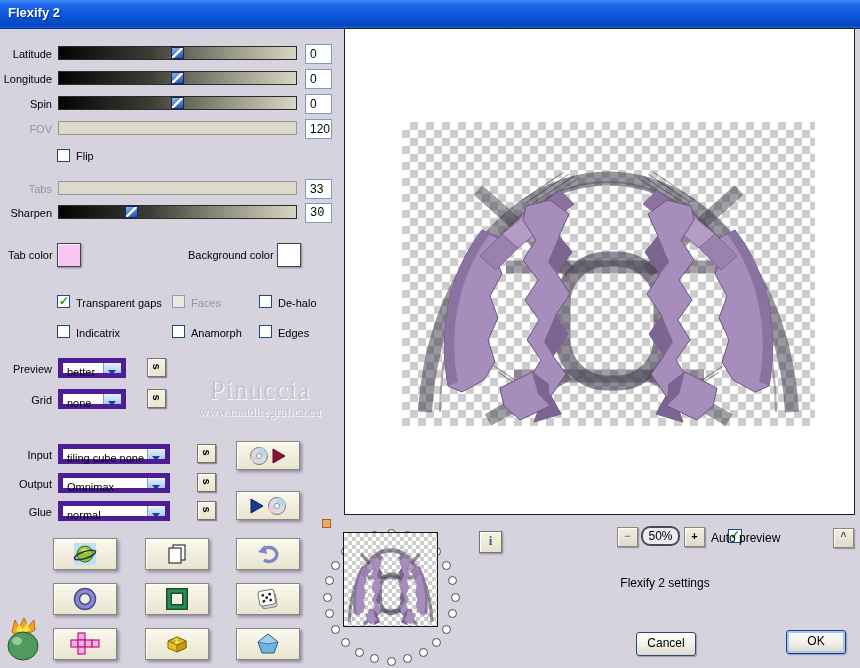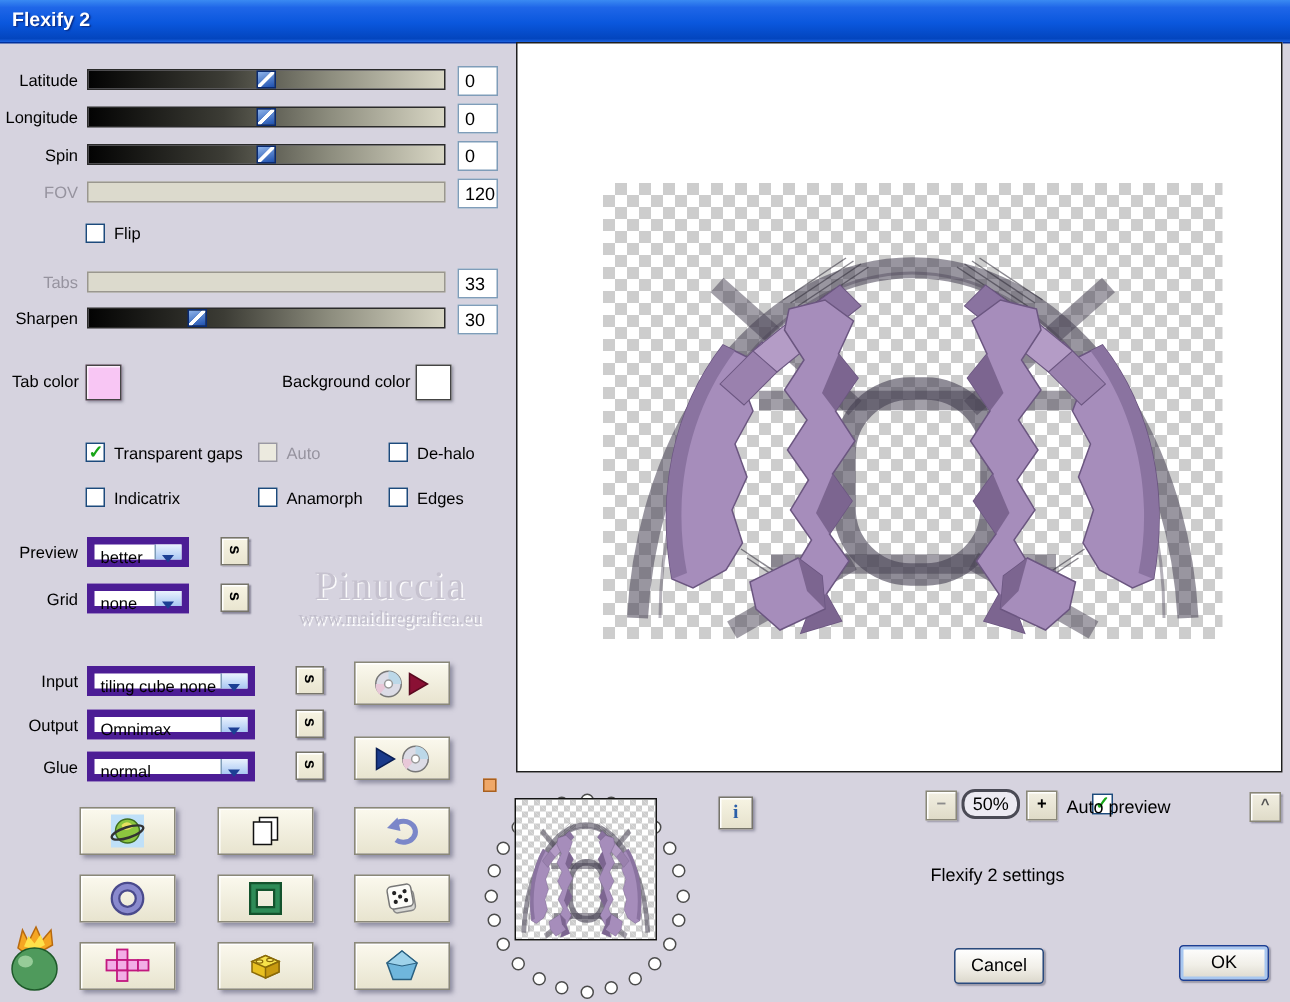--- a/index.html
+++ b/index.html
@@ -156,31 +156,31 @@
   <div class="abs lbl" style="left:76px;top:150px">Flip</div>
 
   <div class="abs lbl rlbl dis" style="top:183px">Tabs</div>
   <div class="abs track off" style="top:181px"></div>
   <input class="abs valbox" style="top: 179px;" value="33">
 
   <div class="abs lbl rlbl" style="top:207px">Sharpen</div>
   <div class="abs track" style="top:205px">
     <div class="thumb" style="left:66px"></div>
   </div>
-  <input class="abs valbox" style="top: 203px;" value="30">
+  <input class="abs valbox" style="top: 203px; font-family: Liberation Mono, monospace;" value="30">
 
   <div class="abs lbl" style="left:8px;top:249px">Tab color</div>
   <div class="abs swatch" style="left:57px;top:243px;background:#f8c6f4"></div>
   <div class="abs lbl" style="left:188px;top:249px">Background color</div>
   <div class="abs swatch" style="left:277px;top:243px;background:#ffffff"></div>
 
   <div class="abs cb checked" style="left:57px;top:295px"></div>
   <div class="abs lbl" style="left:76px;top:297px">Transparent gaps</div>
   <div class="abs cb cbdis" style="left:172px;top:295px"></div>
-  <div class="abs lbl dis" style="left:191px;top:297px">Auto</div>
+  <div class="abs lbl dis" style="left:191px;top:297px">Faces</div>
   <div class="abs cb" style="left:259px;top:295px"></div>
   <div class="abs lbl" style="left:278px;top:297px">De-halo</div>
   <div class="abs cb" style="left:57px;top:325px"></div>
   <div class="abs lbl" style="left:76px;top:327px">Indicatrix</div>
   <div class="abs cb" style="left:172px;top:325px"></div>
   <div class="abs lbl" style="left:191px;top:327px">Anamorph</div>
   <div class="abs cb" style="left:259px;top:325px"></div>
   <div class="abs lbl" style="left:278px;top:327px">Edges</div>
 
   <div class="abs lbl rlbl" style="top:363px">Preview</div>

